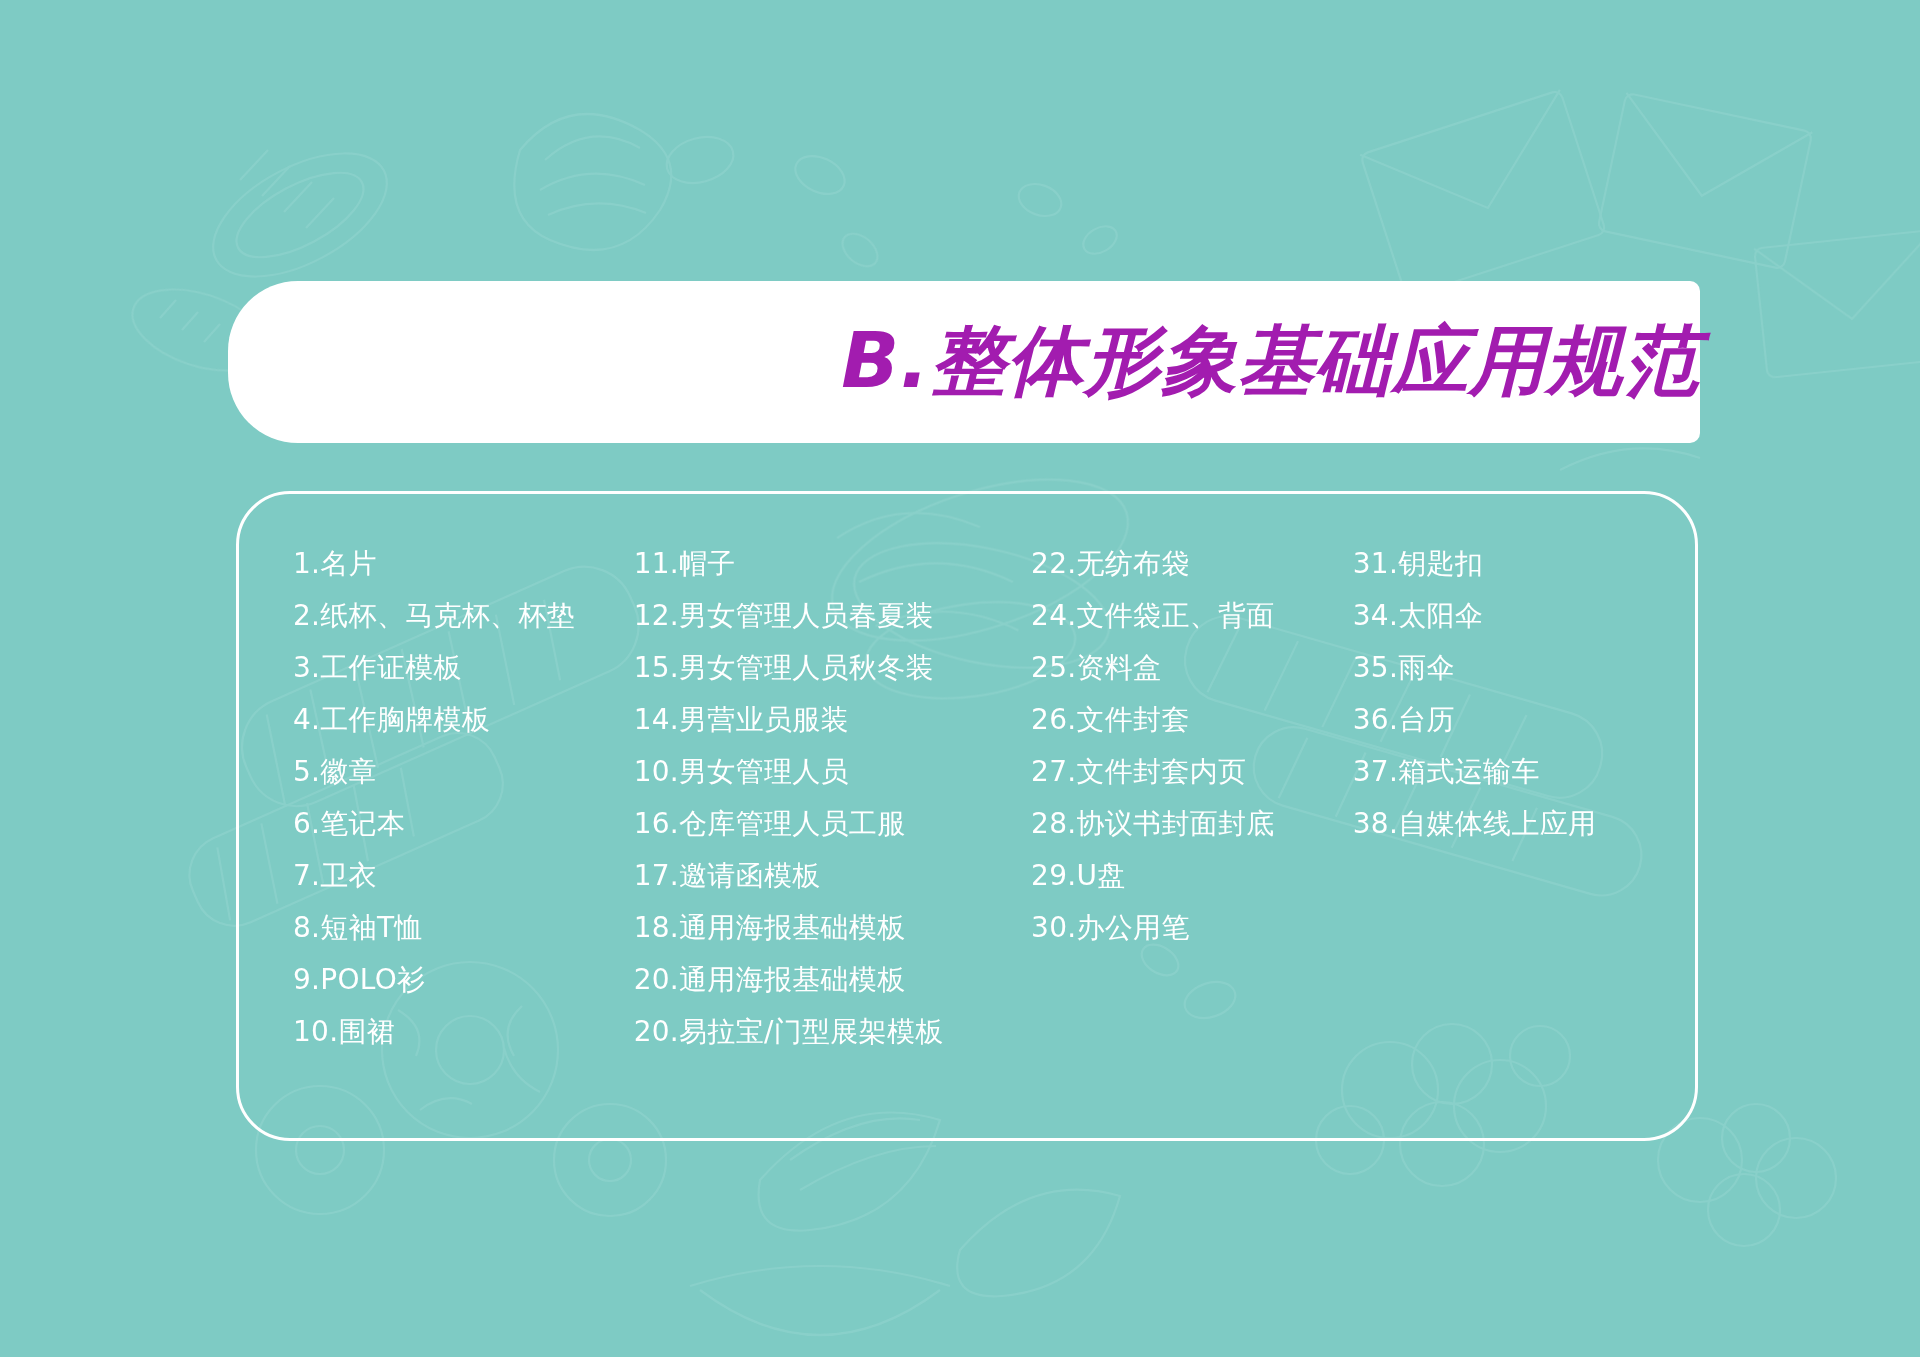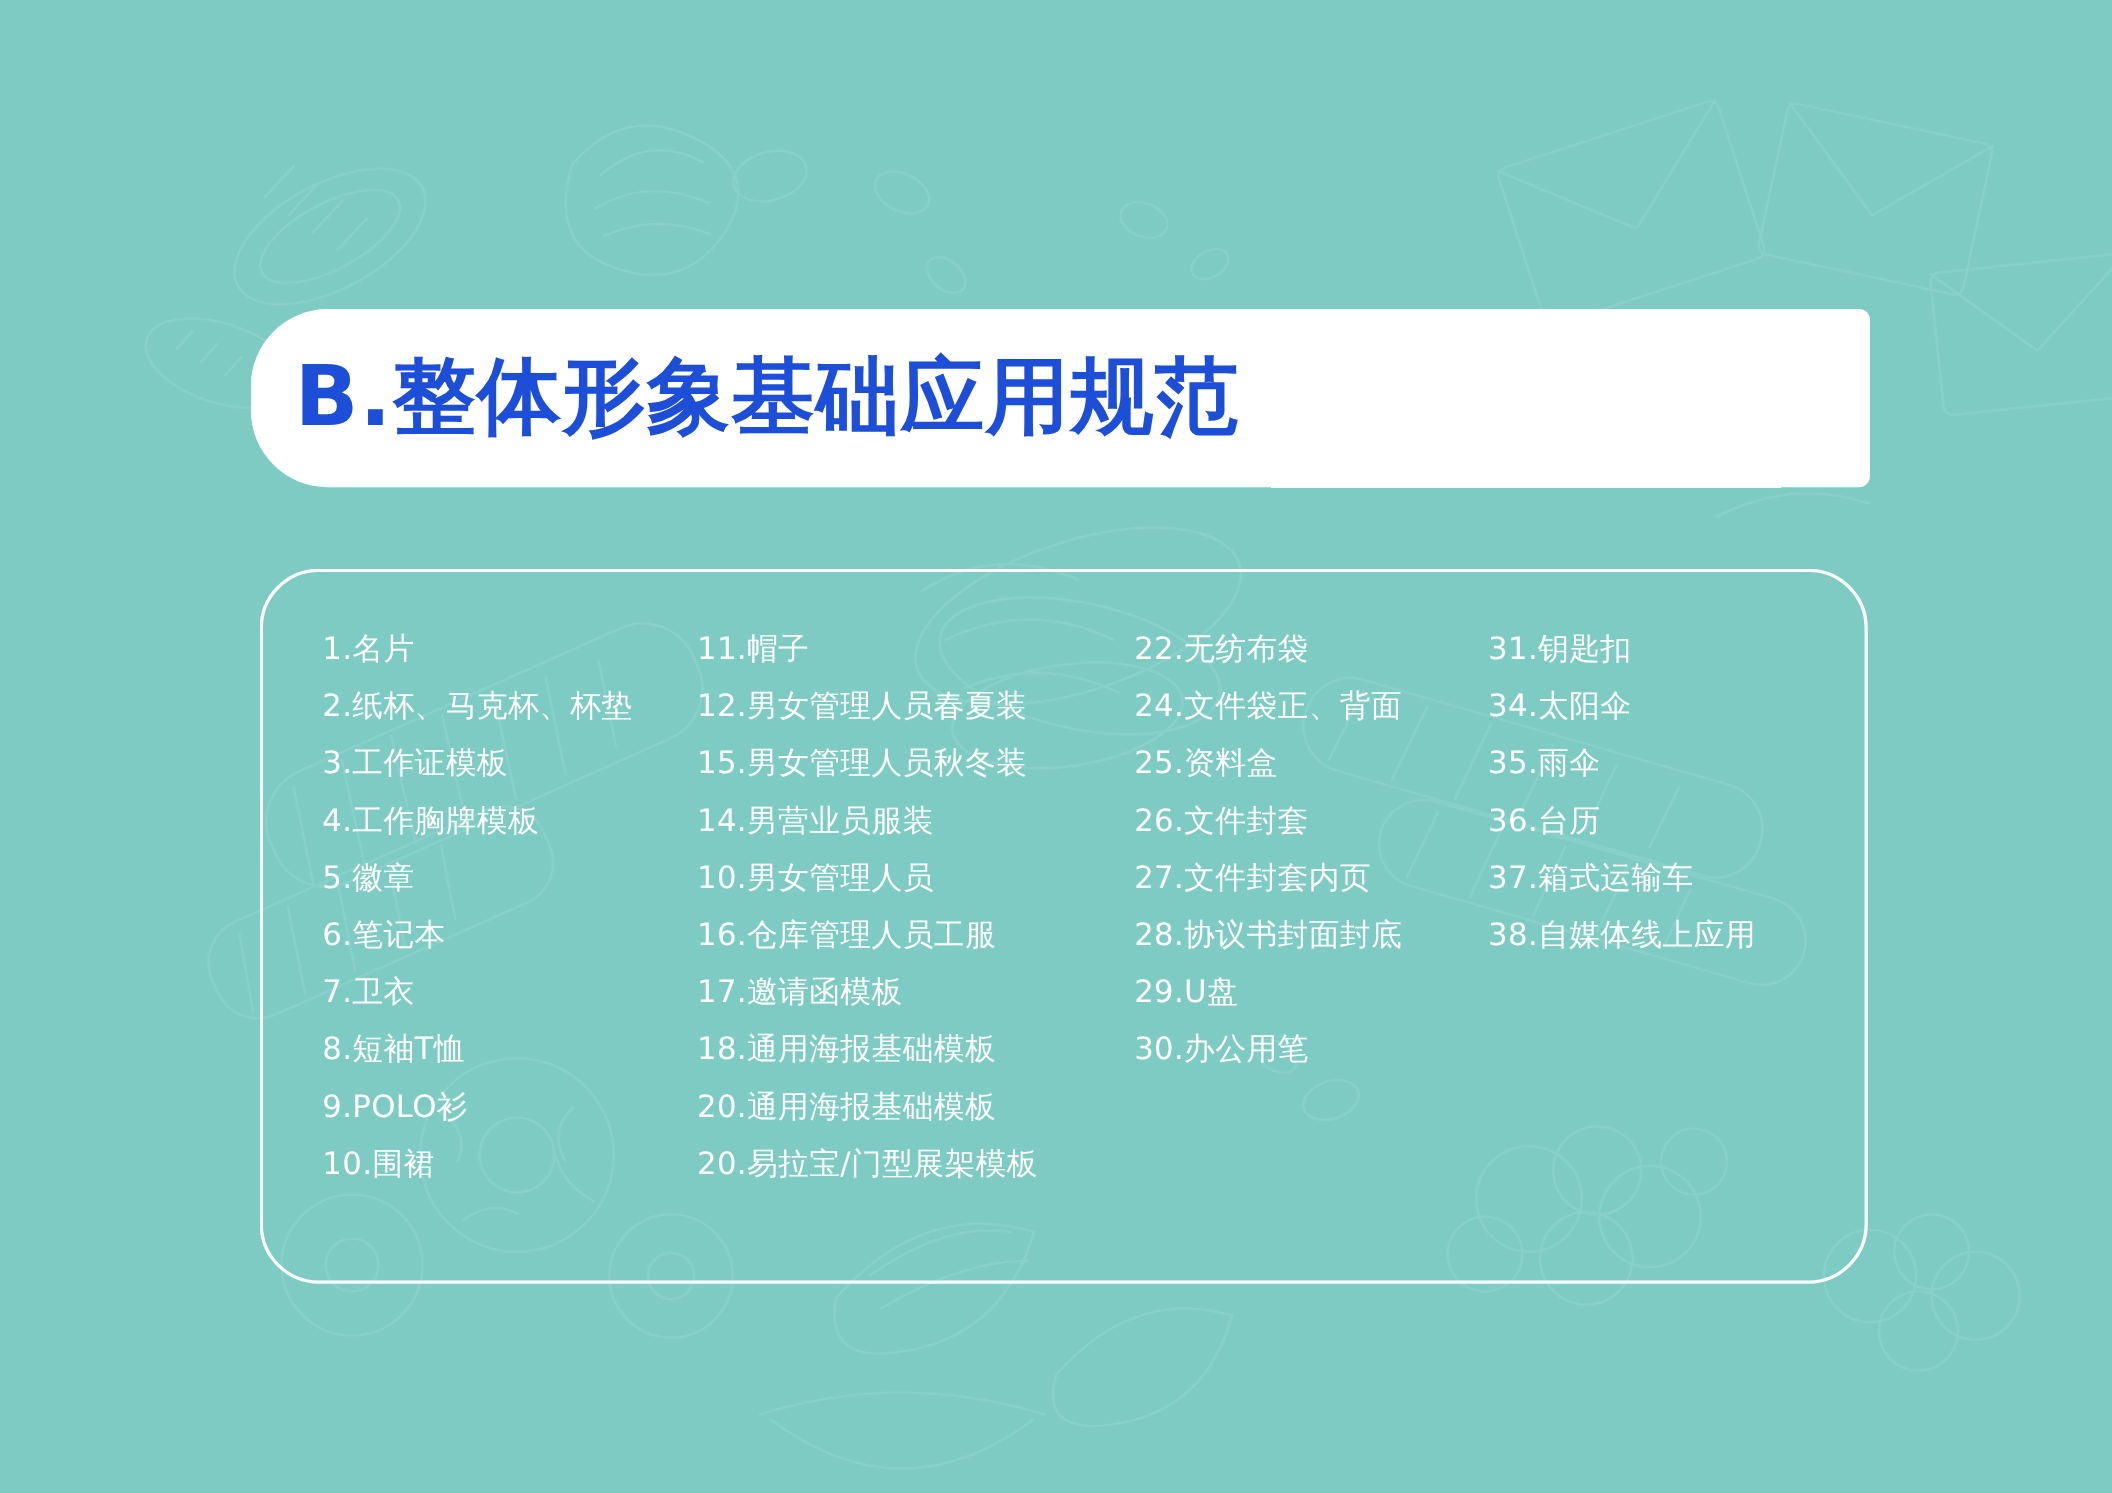--- a/index.html
+++ b/index.html
@@ -25,34 +25,35 @@
     left:228px;top:281px;
     width:1472px;height:162px;
     background:#ffffff;
     border-radius:70px 10px 10px 70px;
     box-shadow:0 0 0 0 rgba(0,0,0,0);
   }
   .header-band .title{
     position:absolute;
     left:0;right:0;top:50%;
     transform:translateY(-50%);
-    text-align:left;
-    color:#1d4ed8;
+    text-align:right;
+    color:#a21caf;
     font-size:76px;
     font-weight:bold;
     letter-spacing:1px;
     white-space:nowrap;
     padding-left:40px;
     font-family:"DejaVu Sans","Liberation Sans",sans-serif;
+    font-style:italic;
   }
 
   
   .list-frame{
     position:absolute;
-    left:236px;top:517px;
+    left:236px;top:491px;
     width:1462px;height:650px;
     border:3px solid #ffffff;
     border-radius:54px;
     box-sizing:border-box;
   }
   .columns{
     position:absolute;
     left:54px;right:30px;top:44px;
     display:flex;
     gap:0;

